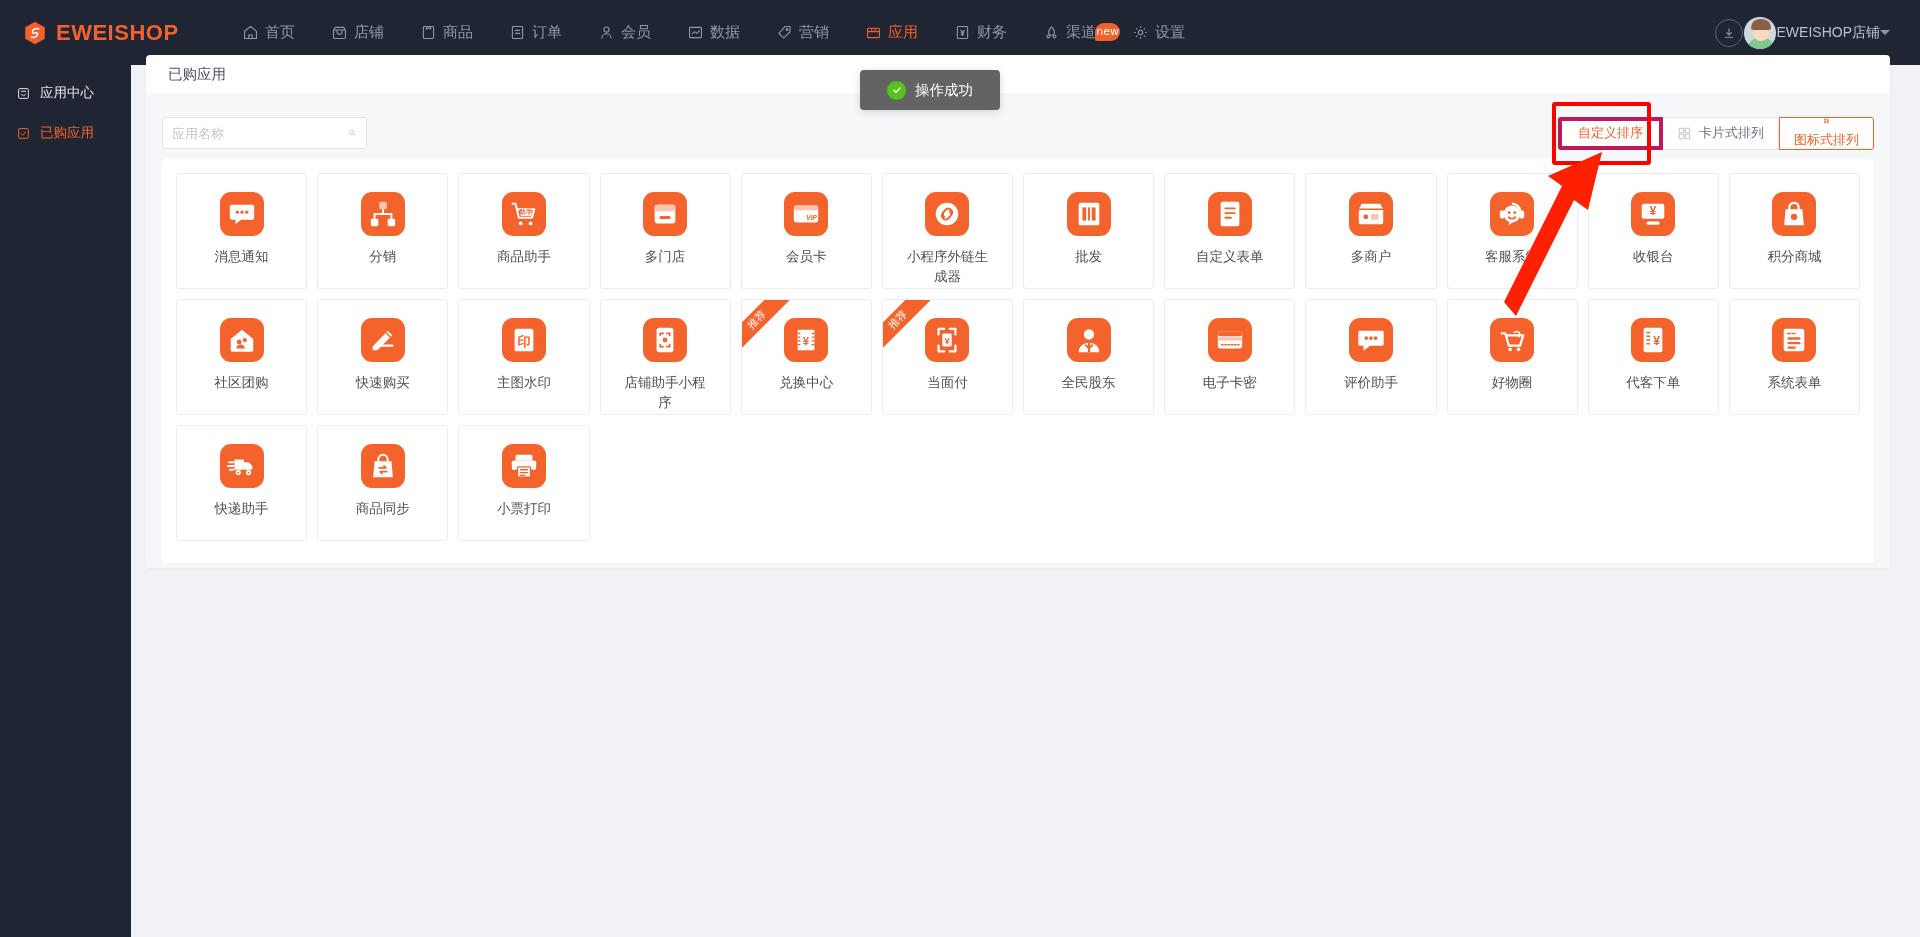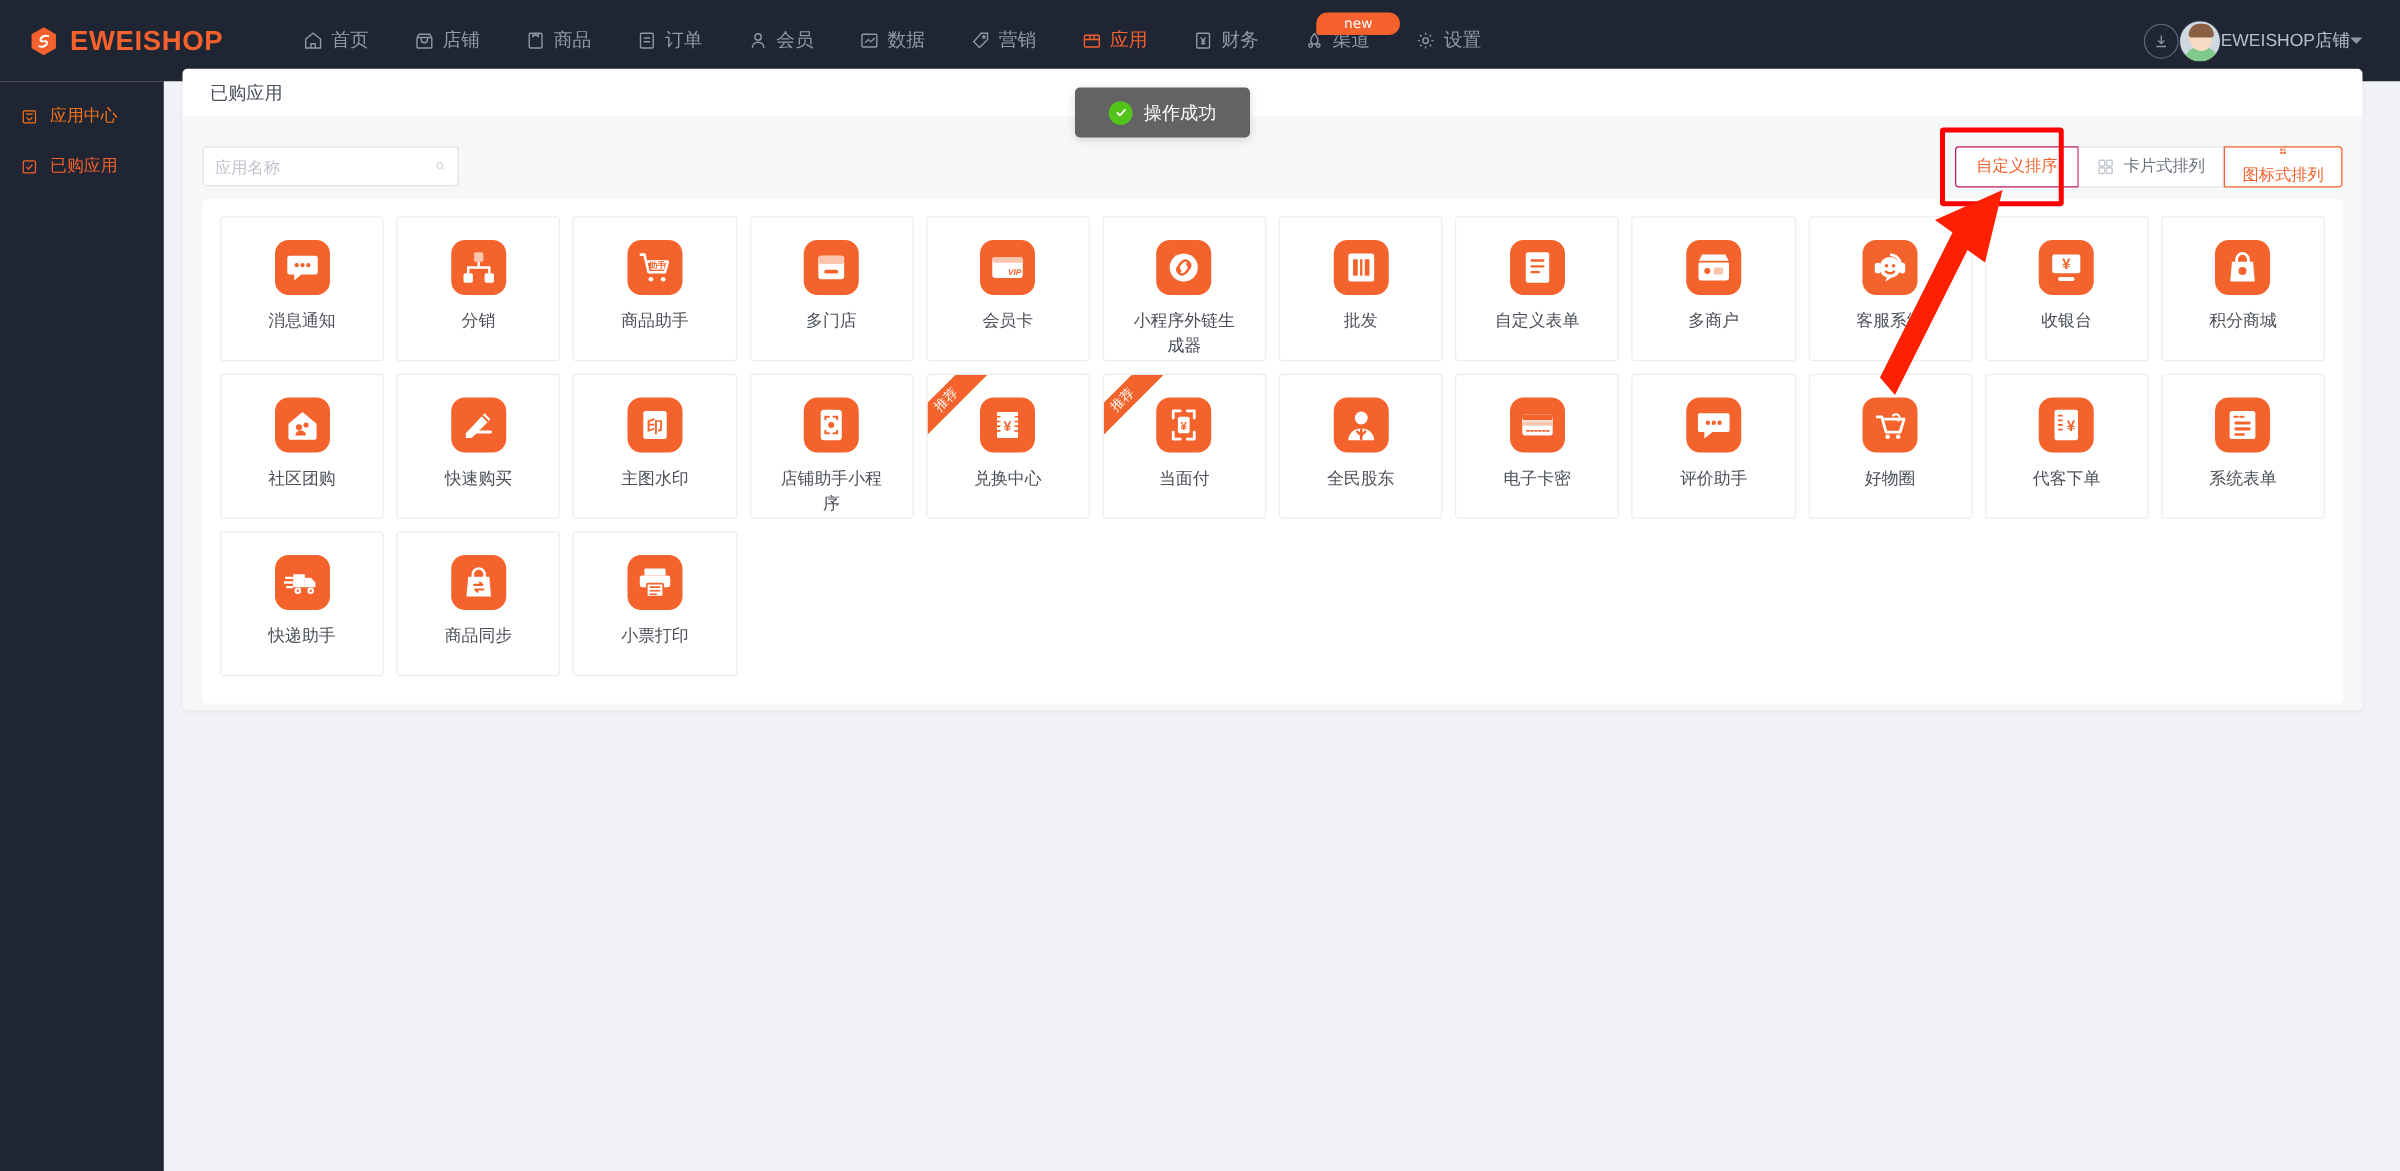--- a/index.html
+++ b/index.html
@@ -29,24 +29,24 @@
     height: 65px; padding: 0 18px;
     color: #9098a8; font-size: 15px; cursor: pointer;
   }
   .nav-item .nic { width: 17px; height: 17px; display: block; }
   .nav-item.active { color: #f4612c; }
   .nav-item.active::after {
     content: ""; position: absolute; left: 50%; transform: translateX(-50%);
     bottom: 0; width: 50px; height: 4px; background: #f4612c;
   }
   .new-badge {
-    position: absolute; top: 10px; right: -6px;
+    position: absolute; top: 23px; right: -6px;
     background: #f4612c; color: #fff;
     font-size: 11px; line-height: 1;
-    padding: 3px 22px 4px; border-radius: 9px 9px 9px 2px;
+    padding: 3px 1px 4px; border-radius: 9px 9px 9px 2px;
     font-family: "DejaVu Sans", sans-serif;
   }
   .nav-right {
     margin-left: auto; display: flex; align-items: center; 
     margin-right: 30px;
   }
   .dl-btn {
     width: 28px; height: 28px; border: 1px solid #5c6375; border-radius: 50%;
     display: flex; align-items: center; justify-content: center; cursor: pointer;
   }
@@ -74,21 +74,21 @@
   }
 
   
   #sidebar {
     position: absolute; left: 0; top: 65px;
     width: 131px; height: 872px; background: #1f2533;
   }
   .side-item {
     display: flex; align-items: center; gap: 9px;
     height: 40px; padding-left: 16px;
-    color: #f97316; font-size: 13.5px; cursor: pointer;
+    color: #e5e5e5; font-size: 13.5px; cursor: pointer;
   }
   .side-item:first-child { margin-top: 8px; }
   .side-item.active { color: #f4612c; }
   .side-item svg { width: 15px; height: 15px; display: block; }
 
   
   #panel {
     position: absolute; left: 146px; top: 55px;
     width: 1744px; height: 513px;
     background: #fff; border-radius: 4px;
@@ -116,21 +116,21 @@
     flex: 1; border: none; outline: none;
     font-size: 13px; color: #333;
     font-family: "Liberation Sans", sans-serif; background: transparent;
   }
   .search-box input::placeholder { color: #bfc4cc; }
   .toolbar-right {
     margin-left: auto; display: flex; align-items: center;
   }
   .btn-sort {
     height: 33px; padding: 0 16px;
-    background: #fff; border: 1px solid #be185d;
+    background: #fff; border: 4px solid #be185d;
     border-radius: 3px 0 0 3px;
     display: flex; align-items: center; justify-content: center;
     color: #f4612c; font-size: 13px; cursor: pointer;
   }
   .btn-view {
     height: 33px; padding: 0 14px;
     background: #fff; border: 1px solid #e4e7ec; border-left: none;
     display: flex; align-items: center; gap: 7px;
     color: #6b7180; font-size: 13px; cursor: pointer;
   }

